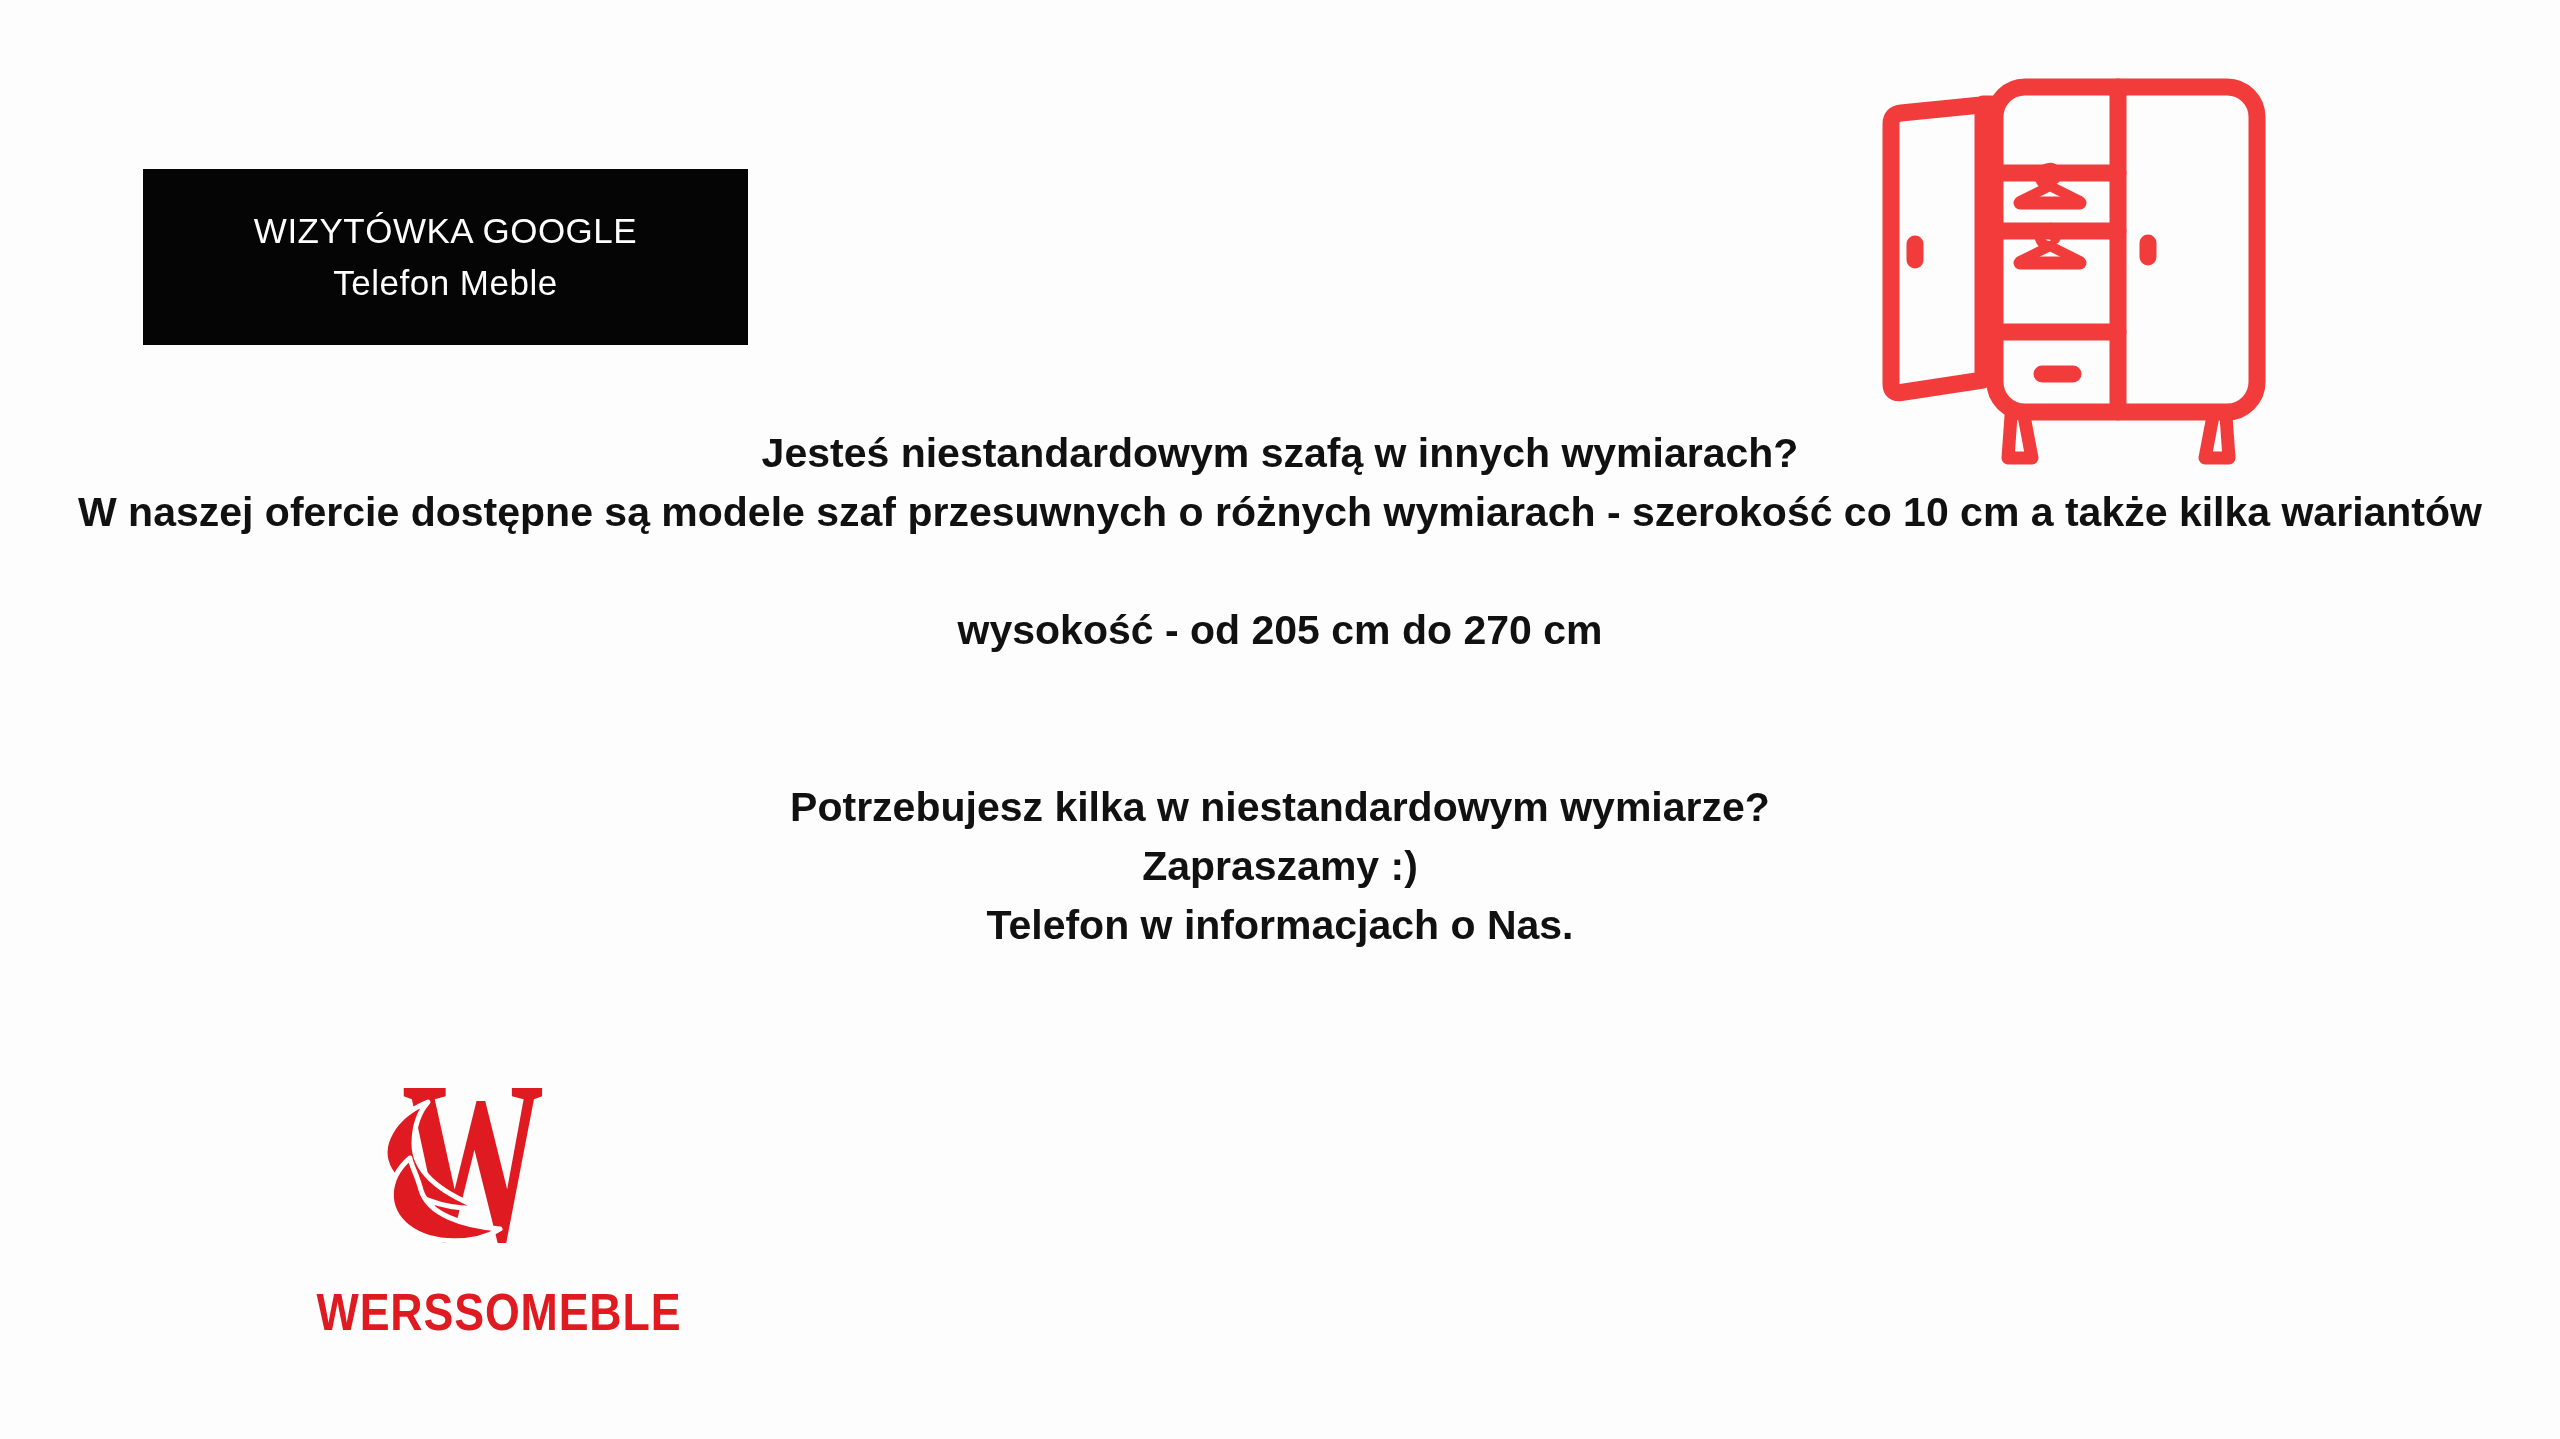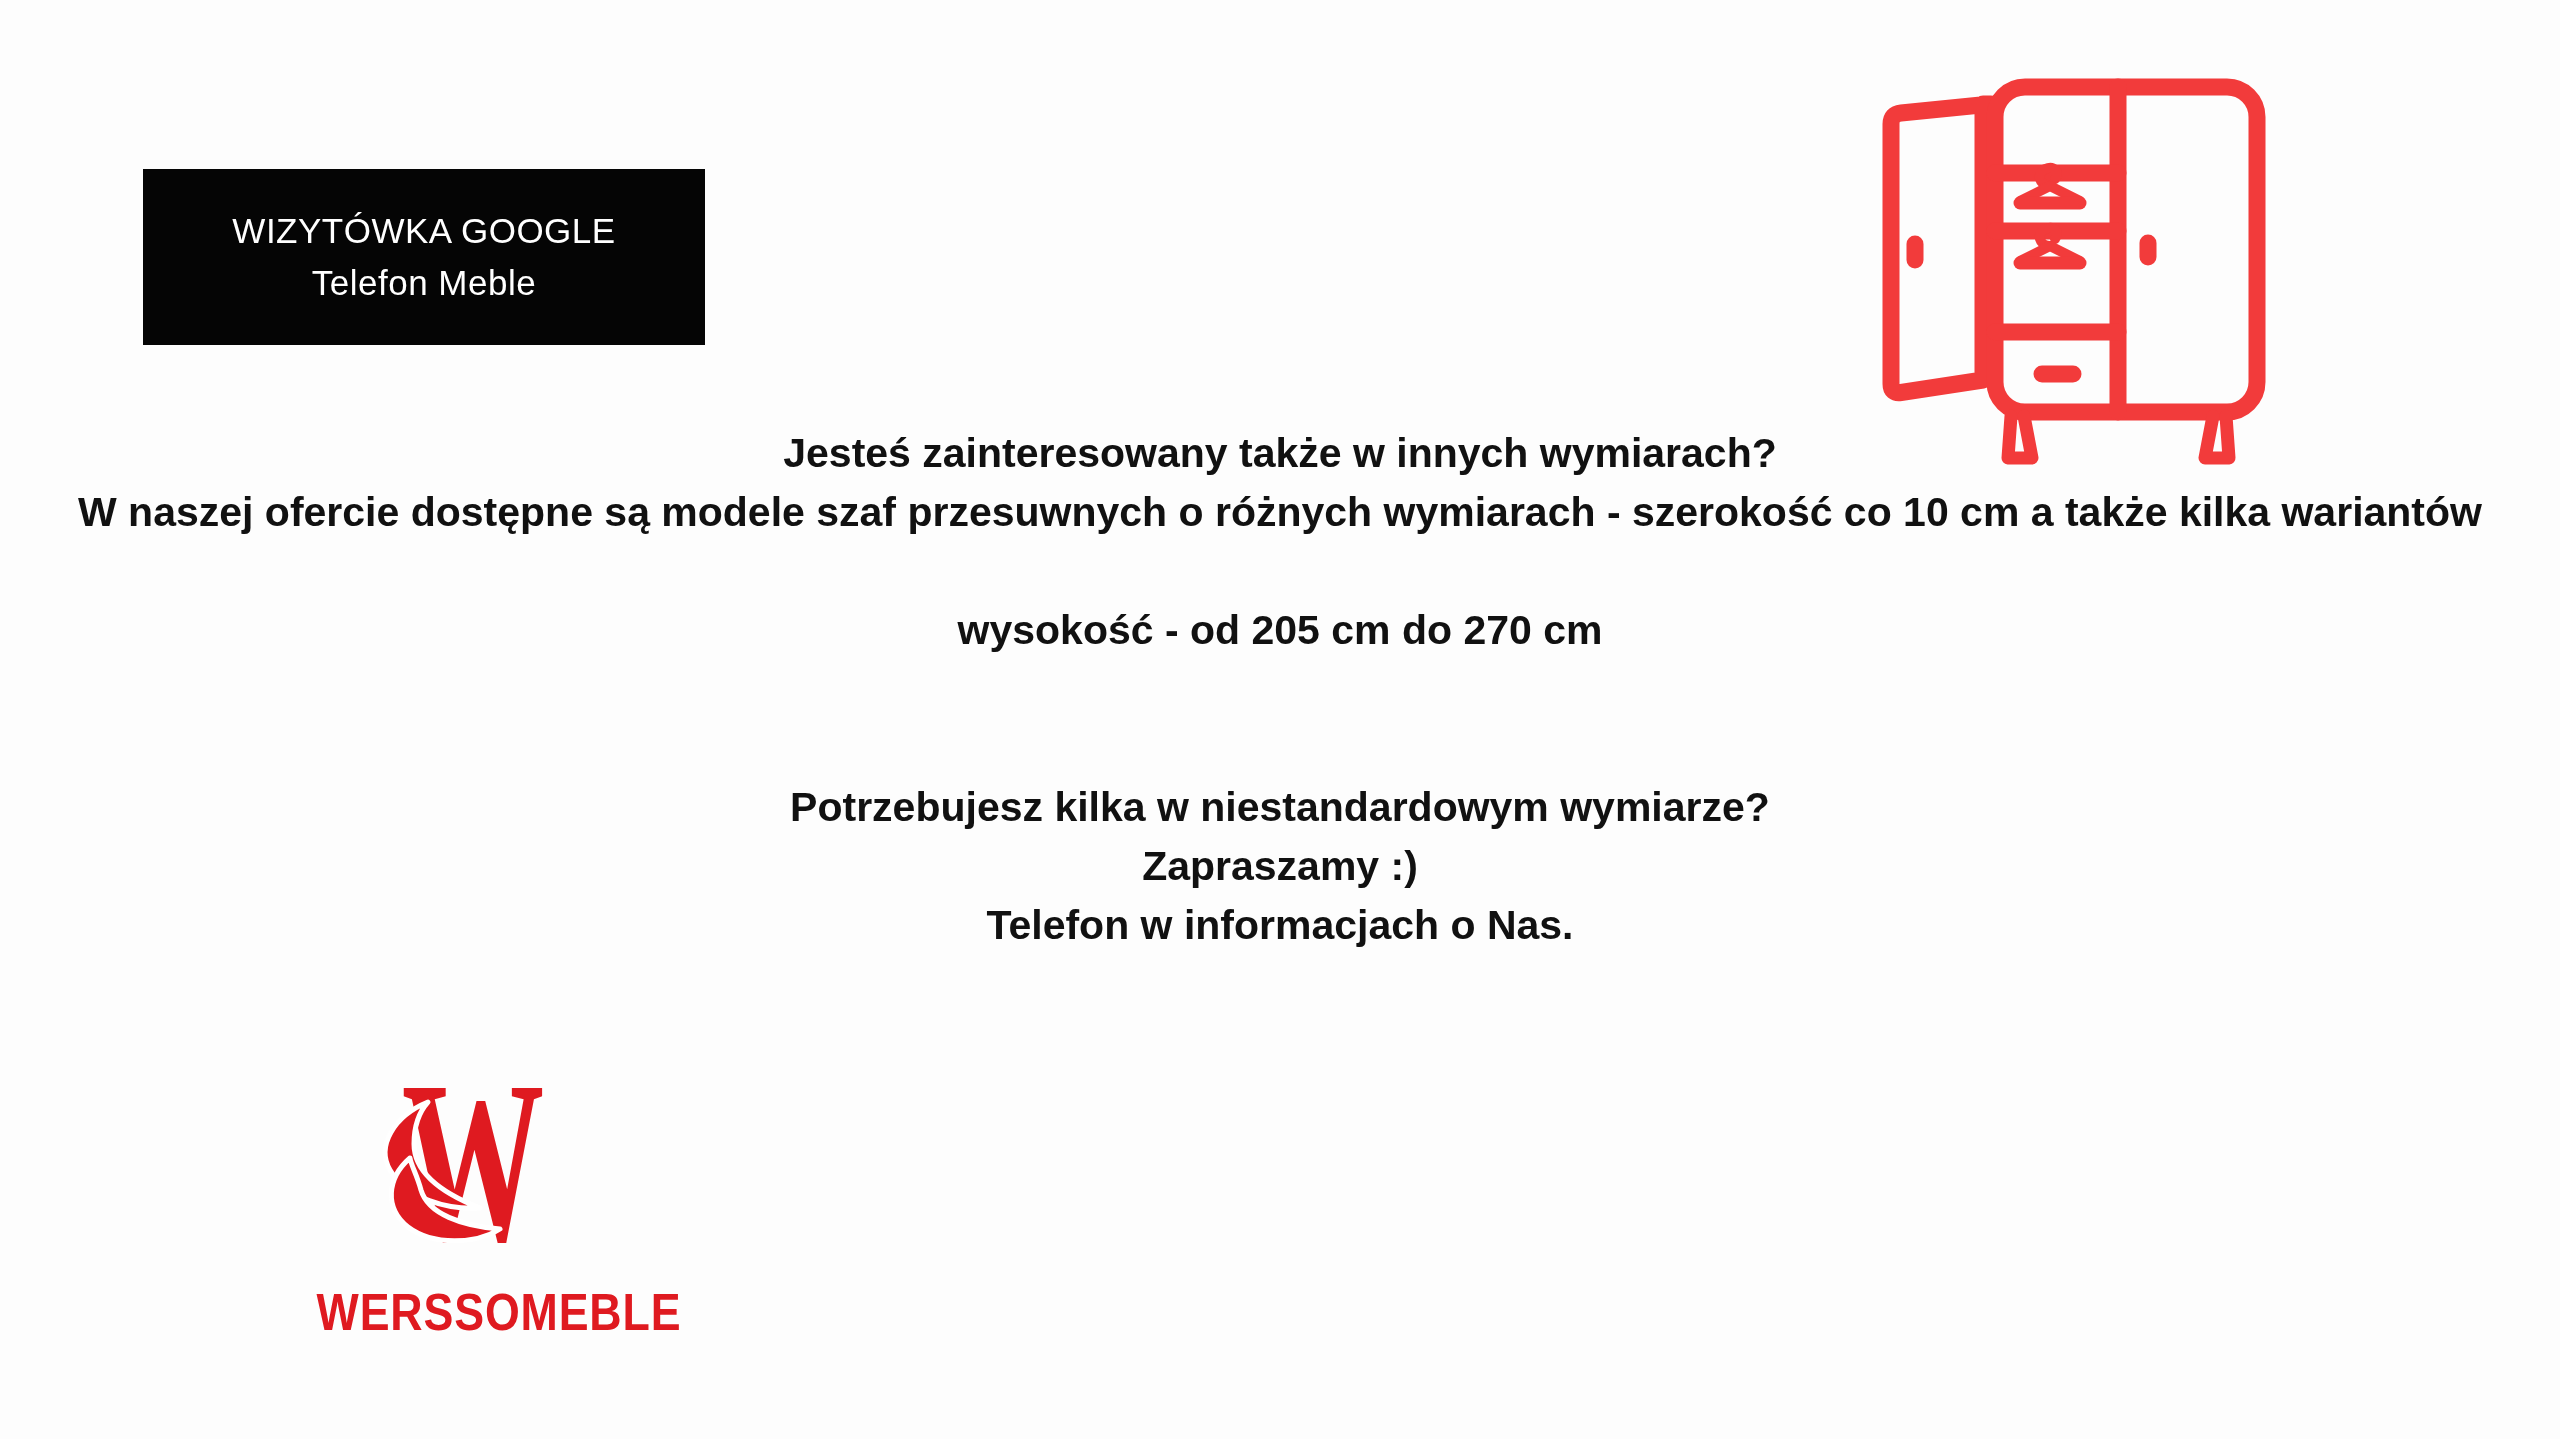--- a/index.html
+++ b/index.html
@@ -16,21 +16,21 @@
     background: var(--background, #FDFDFD);
     font-family: "Liberation Sans", "DejaVu Sans", sans-serif;
     position: relative;
   }
   .canvas { position: absolute; inset: 0; }
 
   
   .badge {
     position: absolute;
     left: 143px; top: 169px;
-    width: 562px; height: 176px;
+    width: 605px; height: 176px;
     background: var(--badge-bg, #050505);
     color: var(--badge-text, #FFFFFF);
     display: flex; flex-direction: column;
     align-items: center; justify-content: center;
     gap: 14px;
     text-align: center;
   }
   .badge p { font-size: 35px; font-weight: 400; line-height: 1.1; letter-spacing: 0.5px; }
 
   
@@ -141,21 +141,21 @@
       <line class="wstroke wpill" x1="172" y1="314" x2="203" y2="314"></line>
 
       <g>
         <path class="wstroke wleg" d="M141,356 L138,398 L162,398 L154,356"></path>
         <path class="wstroke wleg" d="M356,356 L359,398 L335,398 L343,356"></path>
       </g>
     </svg>
   </div>
 
   <div class="copy">
-    <p>Jesteś zainteresowany także w innych wymiarach?</p>
+    <p>Jesteś niestandardowym szafą w innych wymiarach?</p>
     <p>W naszej ofercie dostępne są modele szaf przesuwnych o różnych wymiarach - szerokość co 10 cm a także kilka wariantów</p>
     <p class="spacer"></p>
     <p>wysokość - od 205 cm do 270 cm</p>
     <p class="spacer"></p>
     <p class="spacer"></p>
     <p>Potrzebujesz kilka w niestandardowym wymiarze?</p>
     <p>Zapraszamy :)</p>
     <p>Telefon w informacjach o Nas.</p>
   </div>
 

